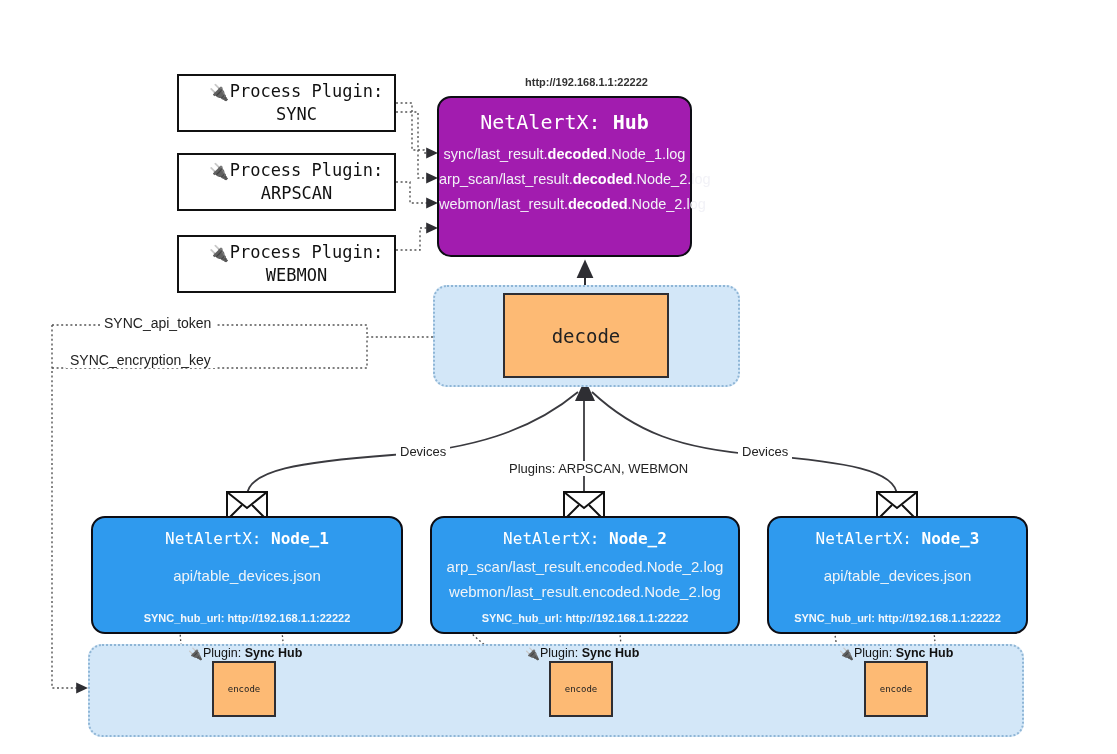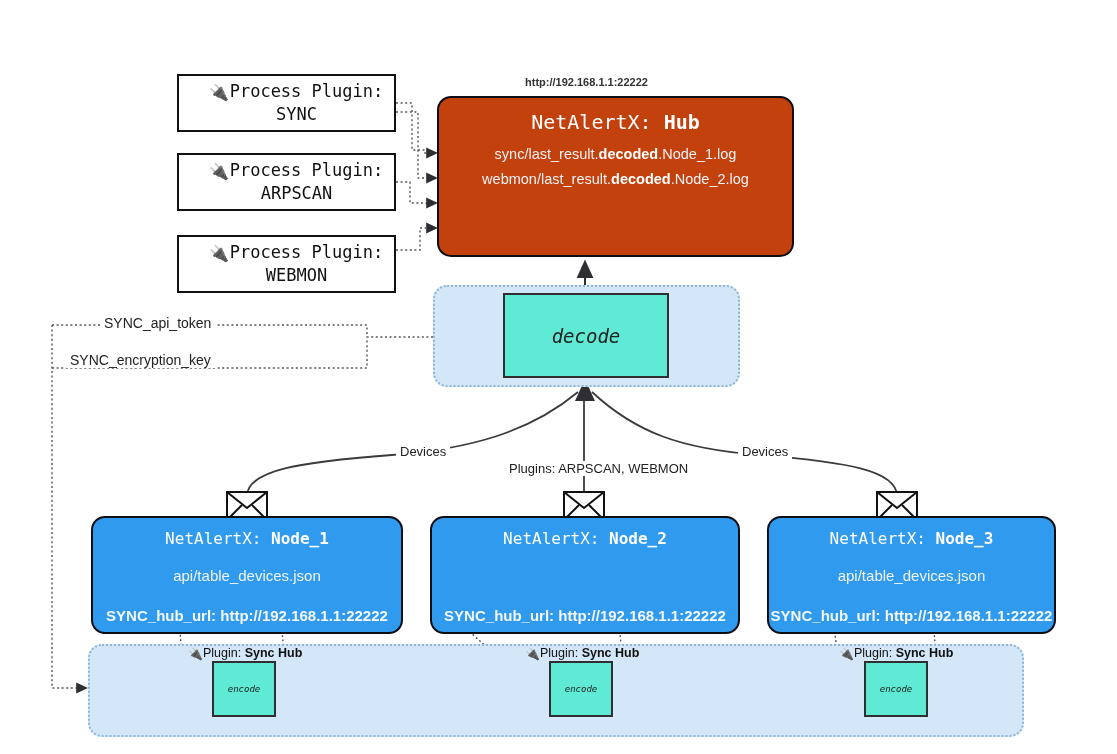--- a/index.html
+++ b/index.html
@@ -19,55 +19,55 @@
   .procbox{position:absolute;background:#fff;border:2px solid #111;
            box-sizing:border-box;display:flex;flex-direction:column;
            align-items:center;justify-content:center;
            font-family:"DejaVu Sans Mono","Liberation Mono",monospace;
            font-size:17px;line-height:1.35;color:#111;padding-left:20px;}
   .procbox .l1{white-space:nowrap;}
   .procbox .l1 .plug{font-family:"DejaVu Sans",sans-serif;font-size:16px;vertical-align:-1px;}
   .procbox .l2{white-space:nowrap;}
 
   
-  .hub{position:absolute;left:437px;top:96px;width:357px;height:161px;
-       background:#c2410c;border:2.5px solid #0d0d14;border-radius:14px;
+  .hub{position:absolute;left:437px;top:96px;width:255px;height:161px;
+       background:#a21caf;border:2.5px solid #0d0d14;border-radius:14px;
        box-sizing:border-box;color:#fff;}
   .hub .hdr{margin-top:12px;text-align:center;
             font-family:"DejaVu Sans Mono","Liberation Mono",monospace;
             font-size:20px;white-space:nowrap;}
   .hub .hdr b{font-weight:700;}
   .hub .rows{margin-top:8px;}
   .hub .row{font-size:14.5px;line-height:25px;text-align:center;white-space:nowrap;color:#f2f2f7;}
   .hub .row b{font-weight:700;color:#fff;}
   .huburl{position:absolute;left:437px;top:76px;width:299px;text-align:center;
           font-size:11px;font-weight:600;color:#333;white-space:nowrap;}
 
   
   .lightbox{position:absolute;background:#d3e7f8;border:2px dotted #8fb6d6;
             border-radius:14px;box-sizing:border-box;}
 
   
-  .procsq{position:absolute;background:#5eead4;border:2px solid #2e2e33;
+  .procsq{position:absolute;background:#fdba74;border:2px solid #2e2e33;
           box-sizing:border-box;display:flex;align-items:center;justify-content:center;
-          font-family:"DejaVu Sans Mono","Liberation Mono",monospace;color:#222;font-style:italic;}
+          font-family:"DejaVu Sans Mono","Liberation Mono",monospace;color:#222;}
   .decode{left:503px;top:293px;width:166px;height:85px;font-size:19px;}
   .encsq{width:64px;height:56px;font-size:9px;}
 
   
   .node{position:absolute;background:#2f9aee;border:2.5px solid #0d0d14;
         border-radius:14px;box-sizing:border-box;color:#fff;}
   .node .hdr{margin-top:11px;text-align:center;
              font-family:"DejaVu Sans Mono","Liberation Mono",monospace;
              font-size:16px;white-space:nowrap;}
   .node .hdr b{font-weight:700;}
   .node .lines{margin-top:15px;}
   .node .ln{font-size:15px;line-height:25px;text-align:center;white-space:nowrap;color:#f0f4f8;}
   .node .hub-url{position:absolute;left:0;bottom:8px;width:100%;text-align:center;
-                 font-size:15px;font-weight:600;color:#f3f7fb;white-space:nowrap;}
+                 font-size:11px;font-weight:600;color:#f3f7fb;white-space:nowrap;}
 
   
   .envelope{position:absolute;width:42px;height:30px;}
 
   
   .flabel{position:absolute;background:#fff;font-size:13px;color:#222;
           white-space:nowrap;padding:0 4px;}
   .flabel.big{font-size:14px;}
   .plabel{position:absolute;font-size:12.5px;color:#111;white-space:nowrap;}
   .plabel .plug{font-size:12px;vertical-align:-1px;}
@@ -139,20 +139,21 @@
   </div>
 
   <div class="huburl">http://192.168.1.1:22222</div>
   <div class="hub">
     <div class="hdr">
       <span>NetAlertX:</span>
       <b>Hub</b>
     </div>
     <div class="rows">
       <div class="row"><span>sync/last_result.</span><b>decoded</b><span>.Node_1.log</span></div>
+      <div class="row"><span>arp_scan/last_result.</span><b>decoded</b><span>.Node_2.log</span></div>
       <div class="row"><span>webmon/last_result.</span><b>decoded</b><span>.Node_2.log</span></div>
     </div>
   </div>
 
   <div class="lightbox" style="left:433px;top:285px;width:307px;height:102px;"></div>
   <div class="procsq decode">
     <span>decode</span>
   </div>
 
   <div class="flabel big" style="left:100px;top:315px;">SYNC_api_token</div>
@@ -181,29 +182,33 @@
   <svg class="envelope" style="left:563px;top:491px;" viewBox="0 0 42 30">
     <rect x="1" y="1" width="40" height="28" fill="#fff" stroke="#111" stroke-width="2"></rect>
     <path d="M1,1 L21,17 L41,1" fill="none" stroke="#111" stroke-width="2"></path>
     <path d="M1,29 L16,14 M41,29 L26,14" fill="none" stroke="#111" stroke-width="2"></path>
   </svg>
   <div class="node" style="left:430px;top:516px;width:310px;height:118px;">
     <div class="hdr">
       <span>NetAlertX:</span>
       <b>Node_2</b>
     </div>
+    <div class="lines" style="margin-top:6px;">
+      <div class="ln">arp_scan/last_result.encoded.Node_2.log</div>
+      <div class="ln">webmon/last_result.encoded.Node_2.log</div>
+    </div>
     <div class="hub-url">SYNC_hub_url: http://192.168.1.1:22222</div>
   </div>
 
   <svg class="envelope" style="left:876px;top:491px;" viewBox="0 0 42 30">
     <rect x="1" y="1" width="40" height="28" fill="#fff" stroke="#111" stroke-width="2"></rect>
     <path d="M1,1 L21,17 L41,1" fill="none" stroke="#111" stroke-width="2"></path>
     <path d="M1,29 L16,14 M41,29 L26,14" fill="none" stroke="#111" stroke-width="2"></path>
   </svg>
-  <div class="node" style="left:767px;top:516px;width:289px;height:118px;">
+  <div class="node" style="left:767px;top:516px;width:261px;height:118px;">
     <div class="hdr">
       <span>NetAlertX:</span>
       <b>Node_3</b>
     </div>
     <div class="lines">
       <div class="ln">api/table_devices.json</div>
     </div>
     <div class="hub-url">SYNC_hub_url: http://192.168.1.1:22222</div>
   </div>
 

